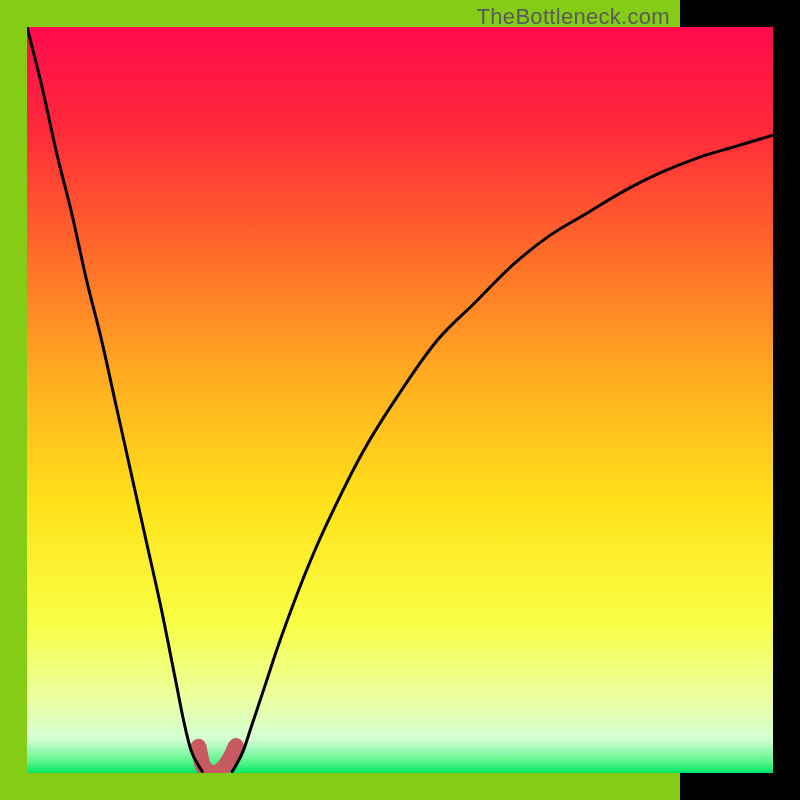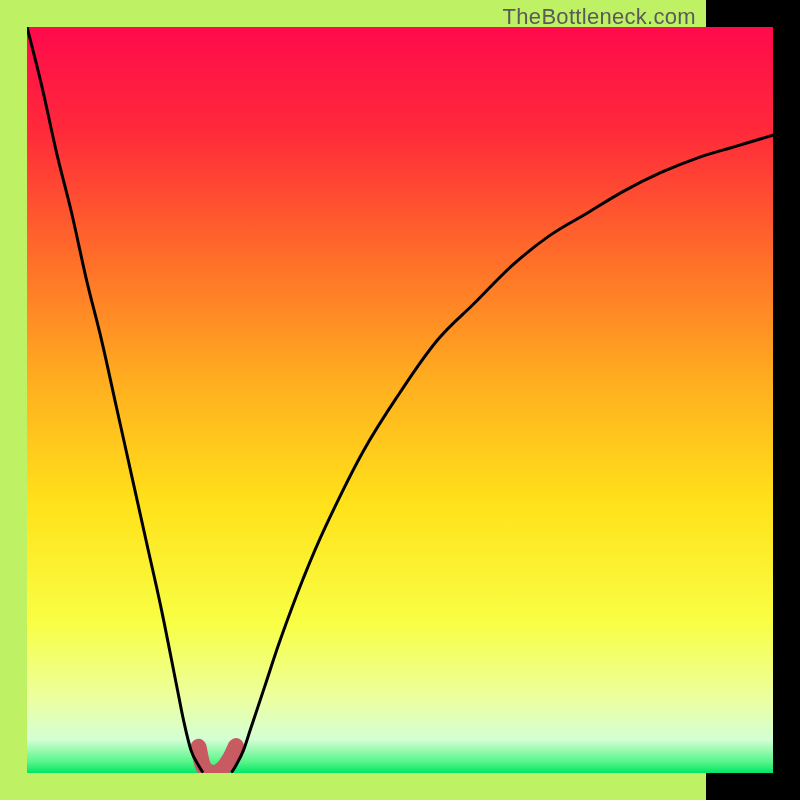--- a/index.html
+++ b/index.html
@@ -9,22 +9,21 @@
     height: 800px;
     overflow: hidden;
     background: #000;
     font-family: Arial, Helvetica, sans-serif;
   }
   .frame {
     position: absolute;
     top: 0; left: 0;
     width: 680px;
     height: 800px;
-    background: #bef264;
-    padding-left: 26px;
+    background: #84cc16;
   }
   .plot {
     position: absolute;
     top: 27px;
     left: 27px;
     width: 746px;
     height: 746px;
     overflow: hidden;
   }
   .watermark {

